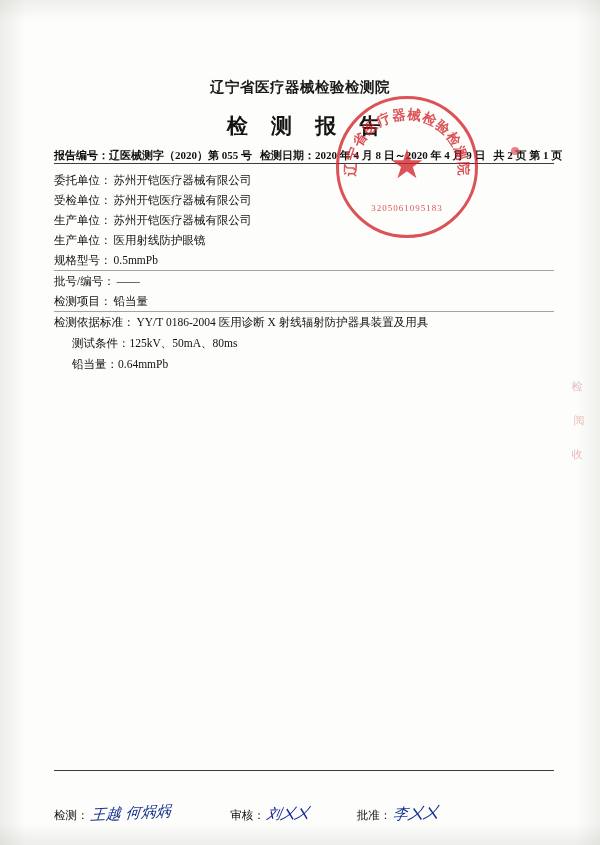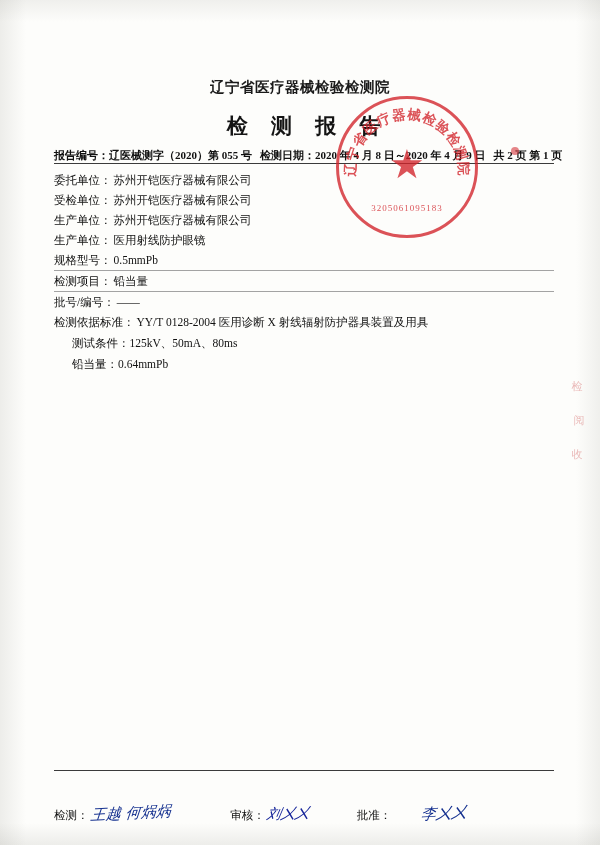--- a/index.html
+++ b/index.html
@@ -124,21 +124,21 @@
     font-family: "DejaVu Serif", serif;
     font-style: italic;
     color: #14308f;
     font-size: 15px;
     margin-left: 2px;
     transform: skewX(-8deg) rotate(-3deg);
     white-space: nowrap;
   }
   .sig.ink2 { color: #16259a; font-size: 14px; transform: skewX(-12deg) rotate(-2deg); }
   .sp-1 { margin-left: 60px; }
-  .sp-2 { margin-left: 48px; gap: 28px; }
+  .sp-2 { margin-left: 48px; }
 
   
   .stamp {
     position: absolute;
     left: 336px;
     top: 96px;
     width: 136px;
     height: 136px;
     border-radius: 50%;
     border: 3px solid #d2232a;
@@ -232,31 +232,31 @@
         <span class="val">苏州开铠医疗器械有限公司</span>
       </div>
       <div class="field">
         <span class="lbl">生产单位：</span>
         <span class="val">医用射线防护眼镜</span>
       </div>
       <div class="field sep">
         <span class="lbl">规格型号：</span>
         <span class="val">0.5mmPb</span>
       </div>
+      <div class="field">
+        <span class="lbl">批号/编号：</span>
+        <span class="val">——</span>
+      </div>
       <div class="field sep">
         <span class="lbl">检测项目：</span>
         <span class="val">铅当量</span>
       </div>
       <div class="field">
-        <span class="lbl">批号/编号：</span>
-        <span class="val">——</span>
-      </div>
-      <div class="field">
         <span class="lbl">检测依据标准：</span>
-        <span class="val">YY/T 0128-2004 医用诊断 X 射线辐射防护器具装置及用具</span>
+        <span class="val">YY/T 0186-2004 医用诊断 X 射线辐射防护器具装置及用具</span>
       </div>
     </div>
 
     <div class="results">
       <div>
         <span>测试条件：</span><span>125kV、50mA、80ms</span>
       </div>
       <div>
         <span>铅当量：</span><span>0.64mmPb</span>
       </div>

